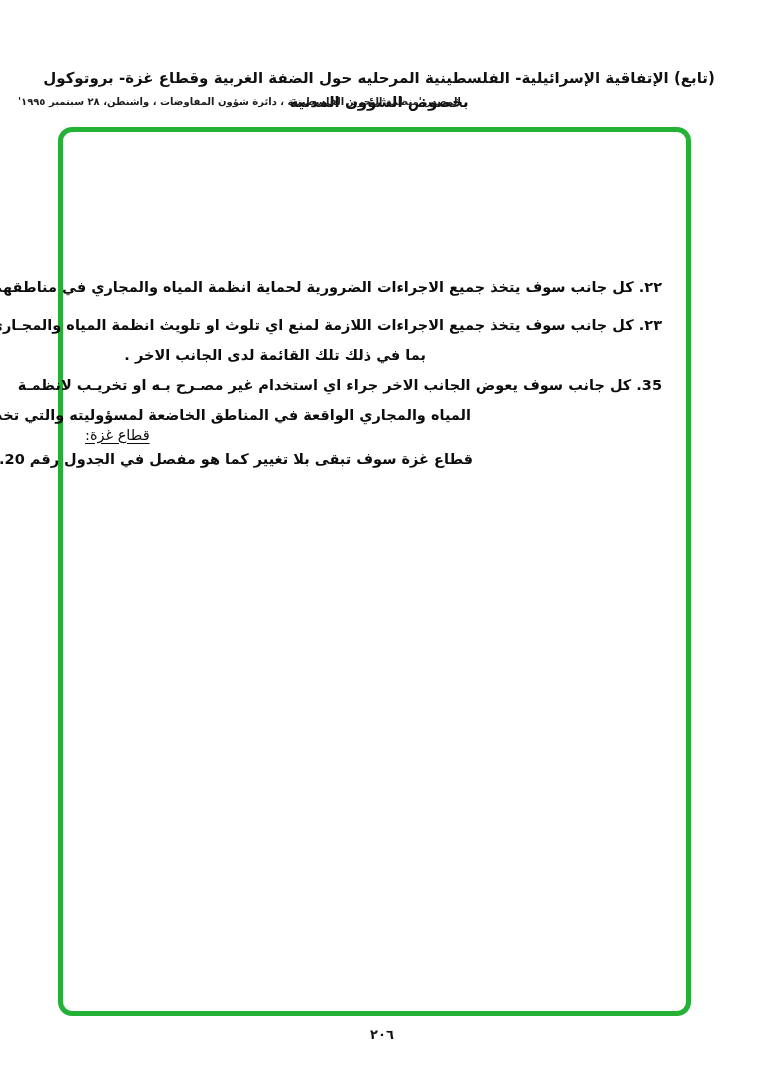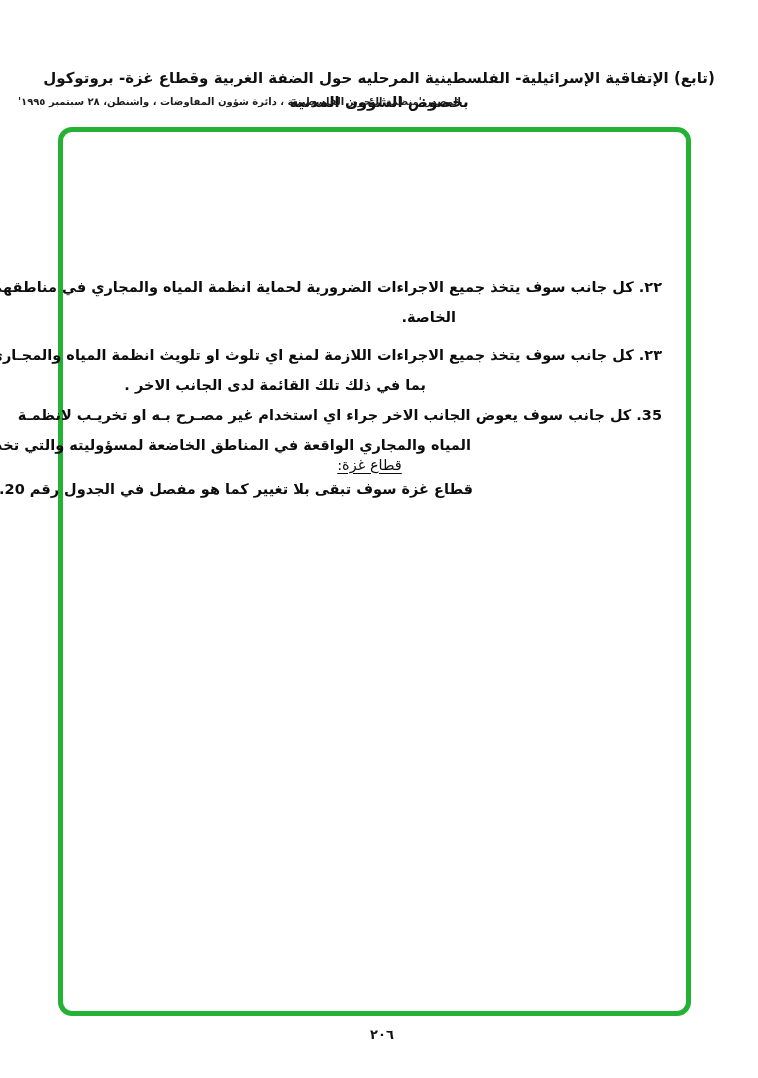--- a/index.html
+++ b/index.html
@@ -69,21 +69,21 @@
   }
   .item .l2 {
     text-align: right;
     white-space: nowrap;
   }
   .item-23 { margin-top: 8px; }
   .item-24 { margin-top: 0px; }
   .section-heading {
     margin-top: -10px;
     padding-right: 8px;
-    text-align: center;
+    text-align: left;
     text-decoration: underline;
     text-underline-offset: 3px;
   }
   .item-25 { margin-top: -6px; }
   .indent-206 { padding-right: 206px; }
   .indent-236 { padding-right: 236px; }
   .indent-191 { padding-right: 191px; }
   .indent-189 { padding-right: 189px; }
   .page-number {
     position: absolute;
@@ -105,21 +105,20 @@
   <div class="header-title" dir="rtl">(تابع) الإتفاقية الإسرائيلية- الفلسطينية المرحليه حول الضفة الغربية وقطاع غزة- بروتوكول بخصوص الشؤون المدنية</div>
 
   <div class="header-source" dir="rtl">المصدر:'منظمة التحرير الفلسطينية ، دائرة شؤون المفاوضات ، واشنطن، ٢٨ سبتمبر ١٩٩٥'</div>
 
   <div class="doc-frame"></div>
 
   <div class="content" dir="rtl">
 
     <div class="item item-22">
       <div class="l1">٢٢. كل جانب سوف يتخذ جميع الاجراءات الضرورية لحماية انظمة المياه والمجاري في  مناطقهمـا</div>
-      <div class="l2 indent-206">الخاصة.</div>
     </div>
 
     <div class="item item-23">
       <div class="l1">٢٣. كل جانب سوف يتخذ جميع الاجراءات اللازمة لمنع اي تلوث او تلويث انظمة المياه والمجـاري</div>
       <div class="l2 indent-236">بما في ذلك تلك القائمة لدى الجانب الاخر .</div>
     </div>
 
     <div class="item item-24">
       <div class="l1">35. كل جانب سوف يعوض الجانب الاخر جراء اي استخدام  غير مصـرح بـه او تخريـب لانظمـة</div>
       <div class="l2 indent-191">المياه والمجاري الواقعة في المناطق الخاضعة لمسؤوليته والتي تخدم الجانب الاخر .</div>

